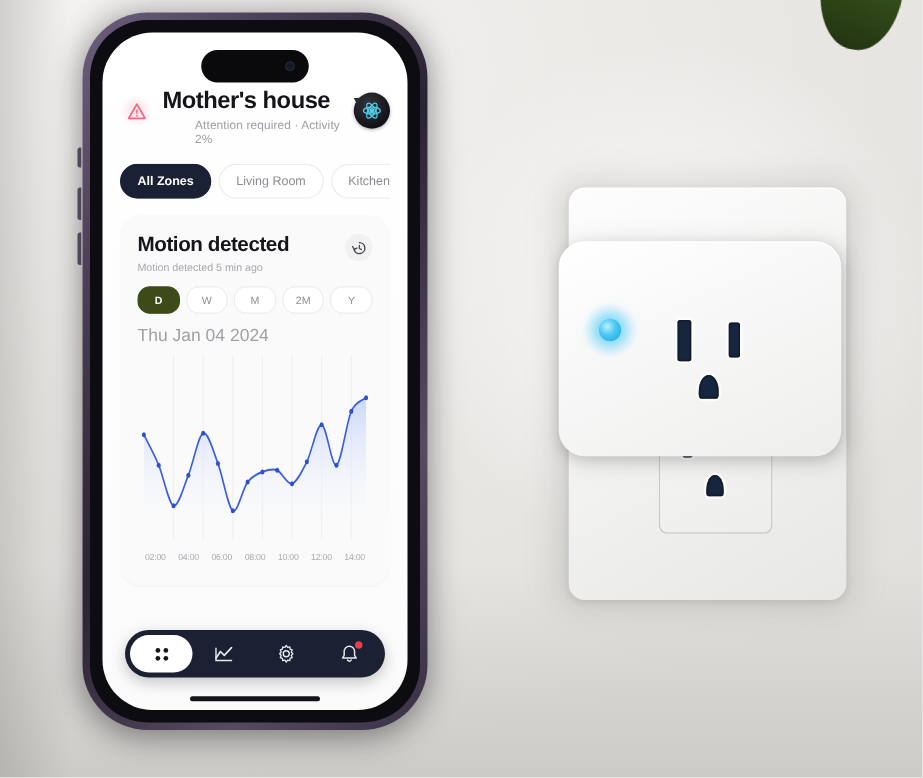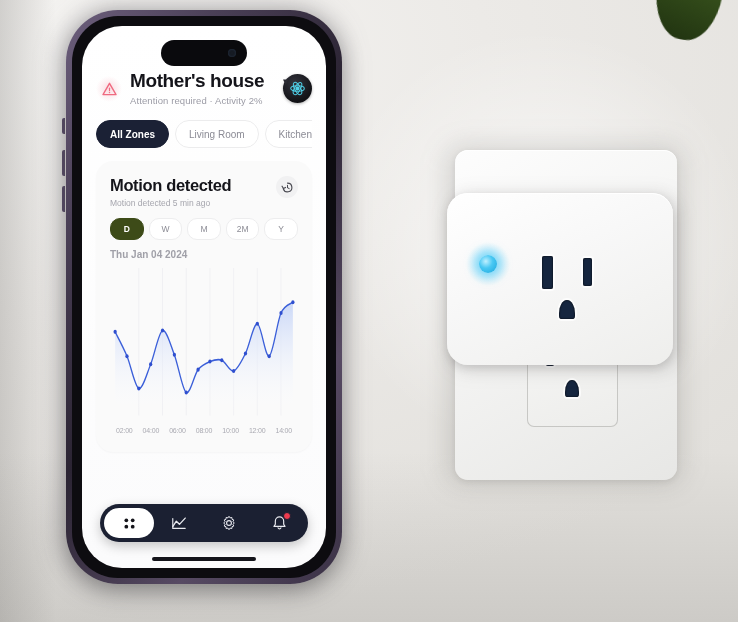--- a/index.html
+++ b/index.html
@@ -81,21 +81,21 @@
   .app{position:absolute;inset:0;padding:0 14px;box-sizing:border-box;}
   .app-head{padding-top:46px;display:flex;align-items:flex-start;gap:8px;}
   .warn-wrap{width:26px;height:26px;border-radius:50%;flex:0 0 auto;margin-top:4px;
     background:radial-gradient(closest-side,rgba(247,190,200,.55),rgba(247,190,200,0));
     display:flex;align-items:center;justify-content:center;}
   .head-text{flex:1 1 auto;min-width:0;margin-top:-2px;}
   .title-row{display:flex;align-items:baseline;gap:19px;}
   .house-title{font-size:19px;font-weight:700;color:#14141a;letter-spacing:-.4px;
     white-space:nowrap;}
   .caret{font-size:11px;color:#2b2b33;transform:translateY(-2px);}
-  .subtitle{font-size:9.5px;color:#9c9ca6;margin-top:3px;letter-spacing:.1px;}
+  .subtitle{font-size:9.5px;color:#9c9ca6;margin-top:3px;letter-spacing:.1px;margin-left:26px;}
   .avatar{width:29px;height:29px;border-radius:50%;flex:0 0 auto;margin-top:2px;
     background:radial-gradient(circle at 40% 32%,#33333c,#121216 70%);
     display:flex;align-items:center;justify-content:center;
     box-shadow:0 1px 3px rgba(0,0,0,.3);}
 
   .zones{display:flex;gap:6px;margin-top:14px;overflow:hidden;}
   .zone{flex:0 0 auto;height:26px;padding:0 13px;border-radius:14px;
     display:flex;align-items:center;font-size:10px;color:#8b8b95;
     border:1px solid #ececed;background:#fff;white-space:nowrap;}
   .zone.active{background:#1b2135;color:#fff;border-color:#1b2135;font-weight:600;}
@@ -105,21 +105,21 @@
   .card-head{display:flex;align-items:flex-start;justify-content:space-between;}
   .card-title{font-size:16.5px;font-weight:700;color:#14141a;letter-spacing:-.35px;}
   .card-sub{font-size:8.5px;color:#a6a6ae;margin-top:3px;}
   .hist-btn{width:22px;height:22px;border-radius:50%;background:#f1f1f2;flex:0 0 auto;
     display:flex;align-items:center;justify-content:center;}
 
   .ranges{display:flex;gap:5px;margin-top:10px;}
   .range{flex:1 1 0;height:20px;border-radius:10px;border:1px solid #ededee;background:#fff;
     display:flex;align-items:center;justify-content:center;font-size:8.5px;color:#8c8c95;}
   .range.active{background:#3d4b18;border-color:#3d4b18;color:#fff;font-weight:700;}
-  .chart-date{font-size:10px;color:#a0a0a8;margin-top:9px;font-weight:bold;}
+  .chart-date{font-size:14px;color:#a0a0a8;margin-top:9px;}
 
   .chart-wrap{position:relative;margin-top:8px;height:175px;}
   .chart-wrap svg{display:block;width:100%;height:158px;}
   .xaxis{display:flex;justify-content:space-between;padding:0 6px;margin-top:1px;}
   .xaxis span{font-size:7px;color:#aaaab2;letter-spacing:-.2px;}
 
   
   .nav-wrap{position:absolute;left:0;right:0;bottom:26px;display:flex;justify-content:center;}
   .nav{width:208px;height:38px;border-radius:19px;background:#1b2032;
     display:flex;align-items:center;padding:0 4px;box-sizing:border-box;

